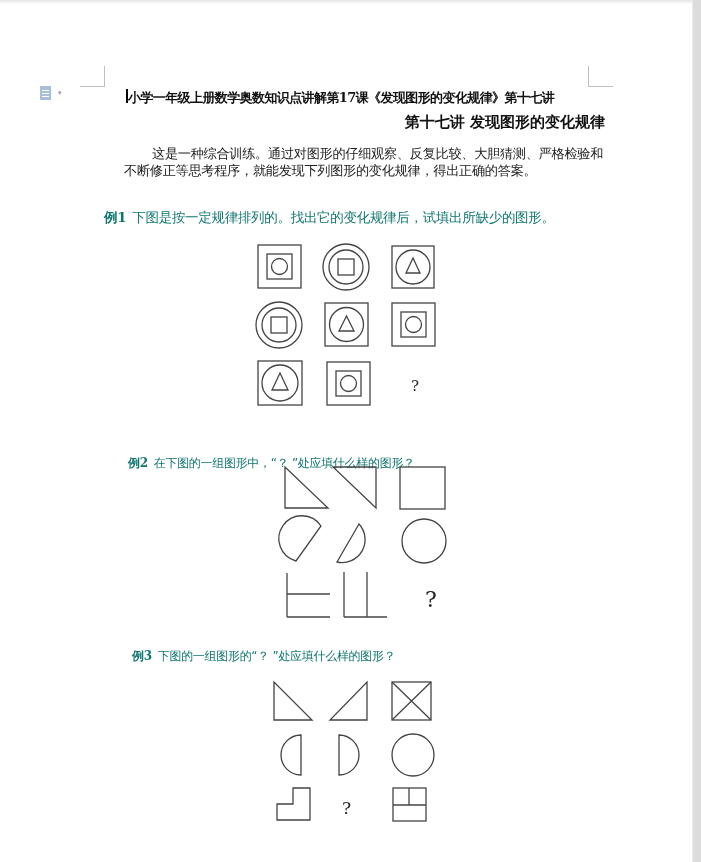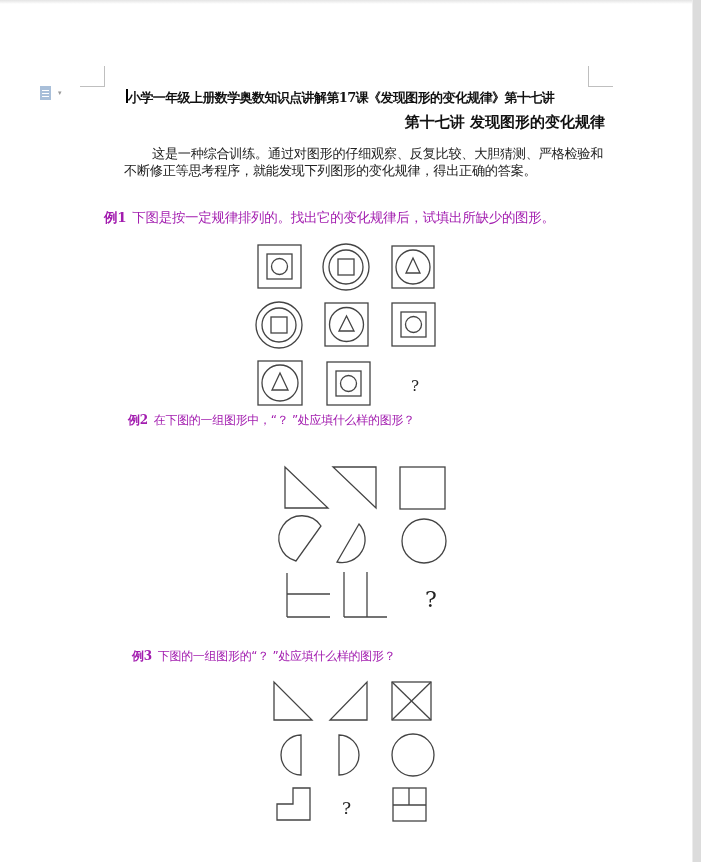--- a/index.html
+++ b/index.html
@@ -15,24 +15,24 @@
   .doc-icon::after { content:""; position:absolute; left:2px; top:4px; width:7px; height:1px; background:#fff;
                      box-shadow:0 3px 0 #fff, 0 6px 0 #fff; }
   .doc-icon-arrow { position:absolute; left:58px; top:89px; font-size:7px; color:#999; }
   .cursor { position:absolute; left:126px; top:89px; width:2px; height:14px; background:#000; }
   .header-title { position:absolute; left:128px; top:89px; font-family:"DejaVu Serif", serif; font-size:13px;
                   font-weight:bold; letter-spacing:-0.6px; white-space:nowrap; }
   .lecture-title { position:absolute; left:0; width:605px; top:113px; text-align:right;
                    font-family:"DejaVu Serif", serif; font-size:15px; font-weight:bold; }
   .intro { position:absolute; left:104px; top:145px; width:485px; font-size:13.2px; line-height:17px; color:#222;
            text-indent:28px; letter-spacing:-0.3px;margin-left:20px; }
-  .ex-title { position:absolute; white-space:nowrap; color:#a21caf; letter-spacing:-0.3px; }
+  .ex-title { position:absolute; white-space:nowrap; color:#0f766e; letter-spacing:-0.3px; }
   .ex-title b { font-family:"DejaVu Serif", serif; margin-right:6px; }
   #ex1 { left:104px; top:209px; font-size:13.5px; }
-  #ex2 { left:128px; top:412px; font-size:12px; }
+  #ex2 { left:128px; top:455px; font-size:12px; }
   #ex3 { left:132px; top:648px; font-size:12px; }
   svg.fig { position:absolute; overflow:visible; }
   svg.fig * { fill:none; stroke:#444; stroke-width:1.3; }
   svg.fig text { fill:#222; stroke:none; font-family:"DejaVu Serif", serif; }
 </style>
 </head>
 <body>
 
 <div class="topshade"></div>
 <div class="rightbar"></div>

